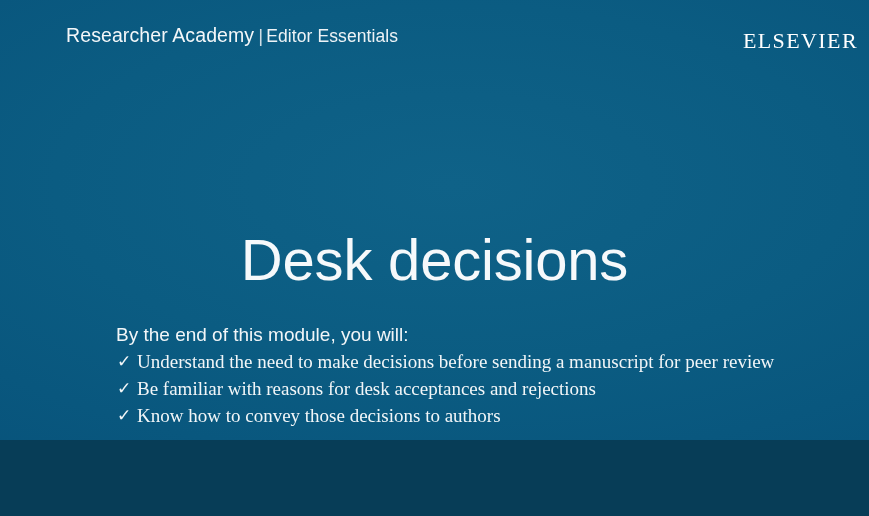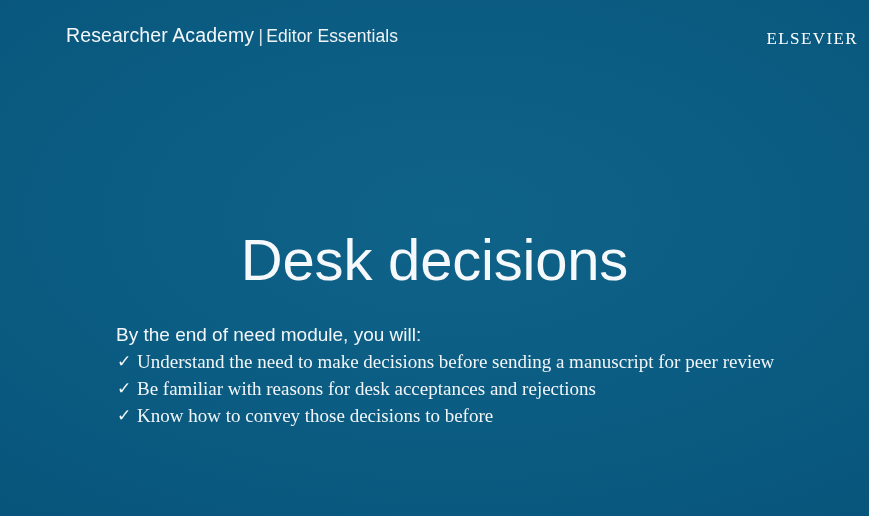--- a/index.html
+++ b/index.html
@@ -10,21 +10,21 @@
   }
 
   body {
     font-family: "Liberation Sans", sans-serif;
     -webkit-font-smoothing: antialiased;
   }
 
   .slide {
     position: relative;
     width: 869px;
-    height: 516px;
+    height: 440px;
     overflow: hidden;
     background-color: #0a5b82;
     background-image:
       radial-gradient(ellipse 95% 85% at 52% 42%, #0f6288 0%, #0b5c82 48%, #07527a 100%);
     color: #f3f6f8;
   }
 
   
   .slide-header {
     position: absolute;
@@ -61,21 +61,21 @@
     font-weight: 400;
     letter-spacing: 0.1px;
     color: #eef3f6;
   }
 
   .elsevier-logo {
     position: absolute;
     right: 11px;
     top: 30px;
     font-family: "Liberation Serif", "DejaVu Serif", serif;
-    font-size: 17px;
+    font-size: 22px;
     font-weight: 400;
     letter-spacing: 1.4px;
     color: #ffffff;
     line-height: 1;
     white-space: nowrap;
   }
 
   
   .slide-title {
     position: absolute;
@@ -150,31 +150,31 @@
     <div class="brand-line">
       <span class="brand-primary">Researcher Academy</span><span class="brand-divider">|</span><span class="brand-secondary">Editor Essentials</span>
     </div>
 
     <div class="elsevier-logo">ELSEVIER</div>
   </div>
 
   <h1 class="slide-title">Desk decisions</h1>
 
   <div class="objectives">
-    <p class="objectives-intro">By the end of need module, you will:</p>
+    <p class="objectives-intro">By the end of this module, you will:</p>
 
     <ul class="objective-list">
       <li class="objective-item">
         <span class="check-icon">✓</span>
         <span class="objective-text">Understand the need to make decisions before sending a manuscript for peer review</span>
       </li>
       <li class="objective-item">
         <span class="check-icon">✓</span>
         <span class="objective-text">Be familiar with reasons for desk acceptances and rejections</span>
       </li>
       <li class="objective-item">
         <span class="check-icon">✓</span>
-        <span class="objective-text">Know how to convey those decisions to before</span>
+        <span class="objective-text">Know how to convey those decisions to authors</span>
       </li>
     </ul>
   </div>
 
 </div>
 
 </body></html>

